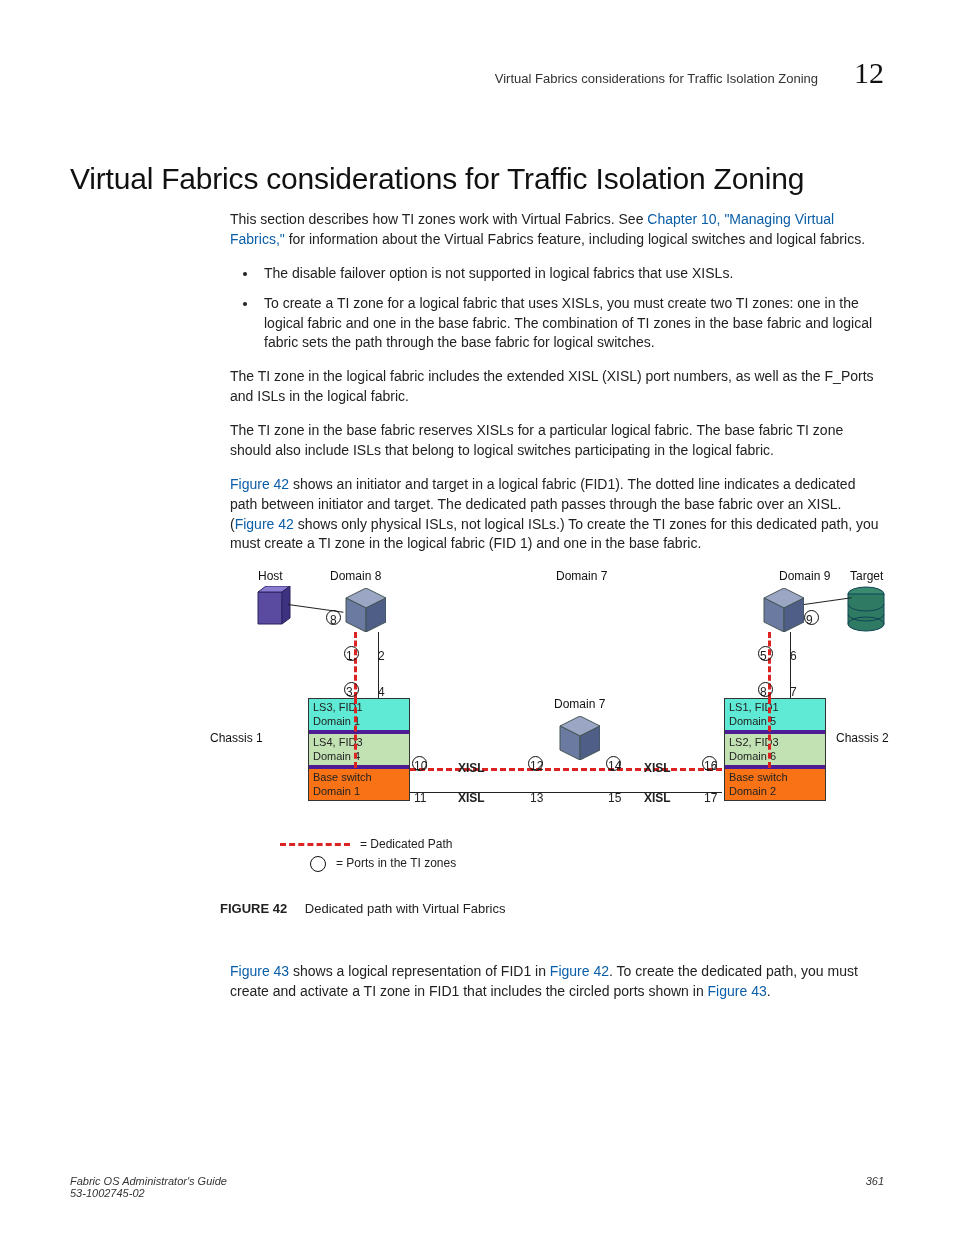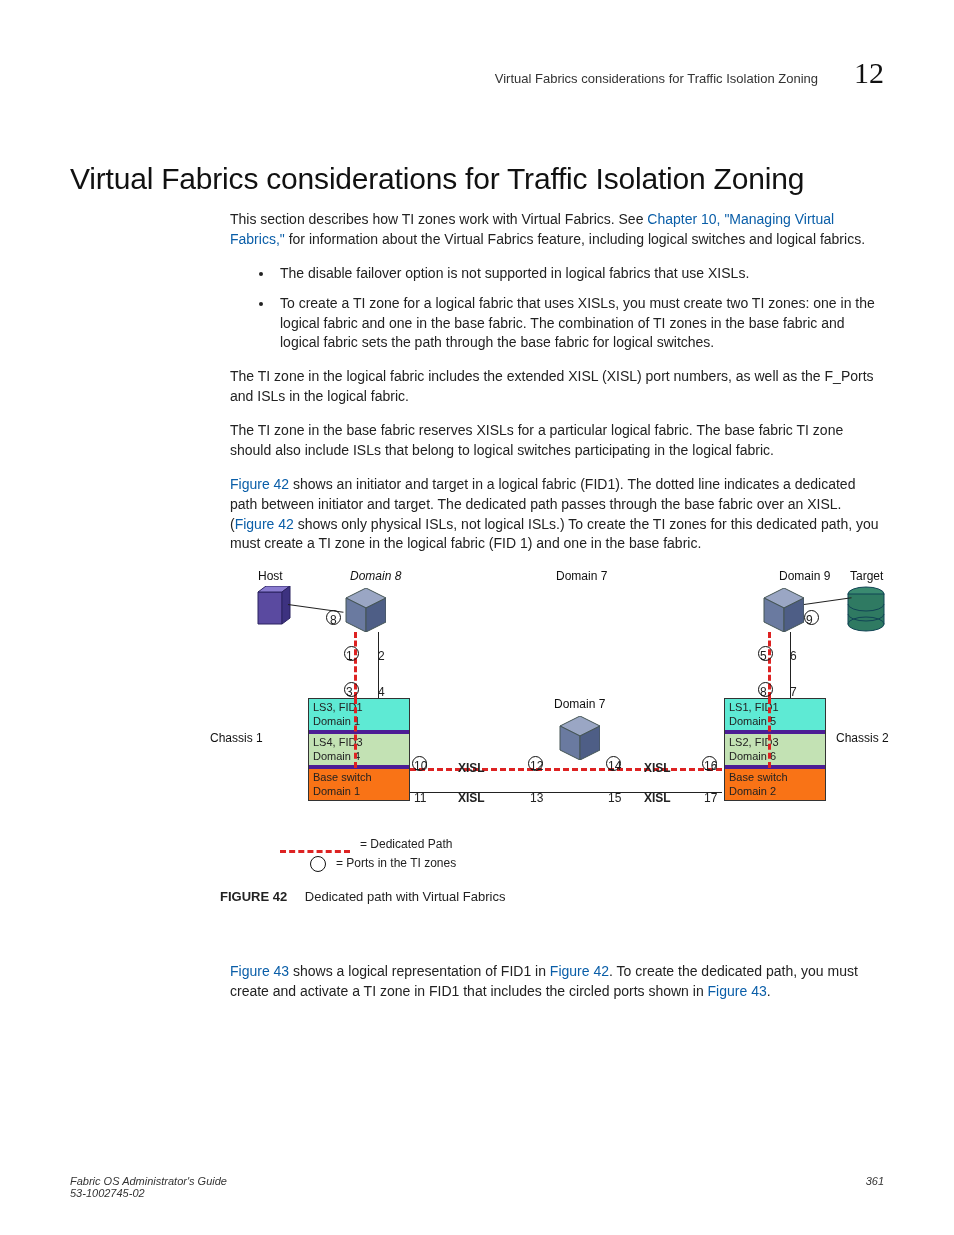--- a/index.html
+++ b/index.html
@@ -46,21 +46,20 @@
   }
   .body-col p { margin: 0 0 14px 0; }
   .link { color: #0a5ea8; }
   ul.bullets {
     margin: 0 0 14px 0;
     padding-left: 28px;
   }
   ul.bullets > li {
     margin-bottom: 10px;
     padding-left: 6px;
-    margin-left: 16px;
   }
   ul.bullets > li > p { margin: 0 0 8px 0; }
 
   
   .figure {
     margin: 14px 0 14px 0;
     position: relative;
     height: 380px;
   }
   .figure .lbl {
@@ -116,27 +115,27 @@
   }
   .ring {
     position: absolute;
     width: 13px; height: 13px;
     border: 1px solid #111;
     border-radius: 50%;
     background: transparent;
   }
 
   .legend { margin: 6px 0 4px 0; }
-  .legend-row { display:flex; align-items:flex-end; gap:10px; font-size: 12px; margin:2px 0 2px 60px;}
+  .legend-row { display:flex; align-items:center; gap:10px; font-size: 12px; margin:2px 0 2px 60px;}
   .legend-dash { width:70px; height:0; border-top:3px dashed #d22; }
   .legend-ring { width:14px; height:14px; border:1px solid #111; border-radius:50%; margin-left:30px;}
 
   .fig-caption {
     font-size: 13px;
-    margin: 10px 0 12px 0;
+    margin: 22px 0 12px 0;
   }
   .fig-caption b { font-weight:700; margin-right: 14px; }
 
   .footer {
     position: absolute;
     bottom: 36px;
     left: 70px; right: 70px;
     font-size: 11px;
     font-style: italic;
     color: #333;
@@ -174,21 +173,21 @@
     <p>The TI zone in the logical fabric includes the extended XISL (XISL) port numbers, as well as the F_Ports and ISLs in the logical fabric.</p>
     <p>The TI zone in the base fabric reserves XISLs for a particular logical fabric. The base fabric TI zone should also include ISLs that belong to logical switches participating in the logical fabric.</p>
 
     <p>
       <span class="link">Figure 42</span><span> shows an initiator and target in a logical fabric (FID1). The dotted line indicates a dedicated path between initiator and target. The dedicated path passes through the base fabric over an XISL. (</span><span class="link">Figure 42</span><span> shows only physical ISLs, not logical ISLs.) To create the TI zones for this dedicated path, you must create a TI zone in the logical fabric (FID 1) and one in the base fabric.</span>
     </p>
 
     <div class="figure">
 
       <span class="lbl" style="left:28px; top:0;">Host</span>
-      <span class="lbl" style="left:120px; top:0;font-style:italic;">Domain 8</span>
+      <span class="lbl" style="left:100px; top:0;">Domain 8</span>
       <span class="lbl" style="left:326px; top:128;">Domain 7</span>
       <span class="lbl" style="left:530px; top:0;margin-left:19px;">Domain 9</span>
       <span class="lbl" style="left:620px; top:0;">Target</span>
 
       <svg class="switch3d" style="left:18px; top:18px;" viewBox="0 0 44 44">
         <polygon points="10,6 34,6 34,38 10,38" fill="#5a4aa0" stroke="#2b2260"></polygon>
         <polygon points="10,6 18,0 42,0 34,6" fill="#8a7cd0" stroke="#2b2260"></polygon>
         <polygon points="34,6 42,0 42,32 34,38" fill="#3d3280" stroke="#2b2260"></polygon>
       </svg>
 

